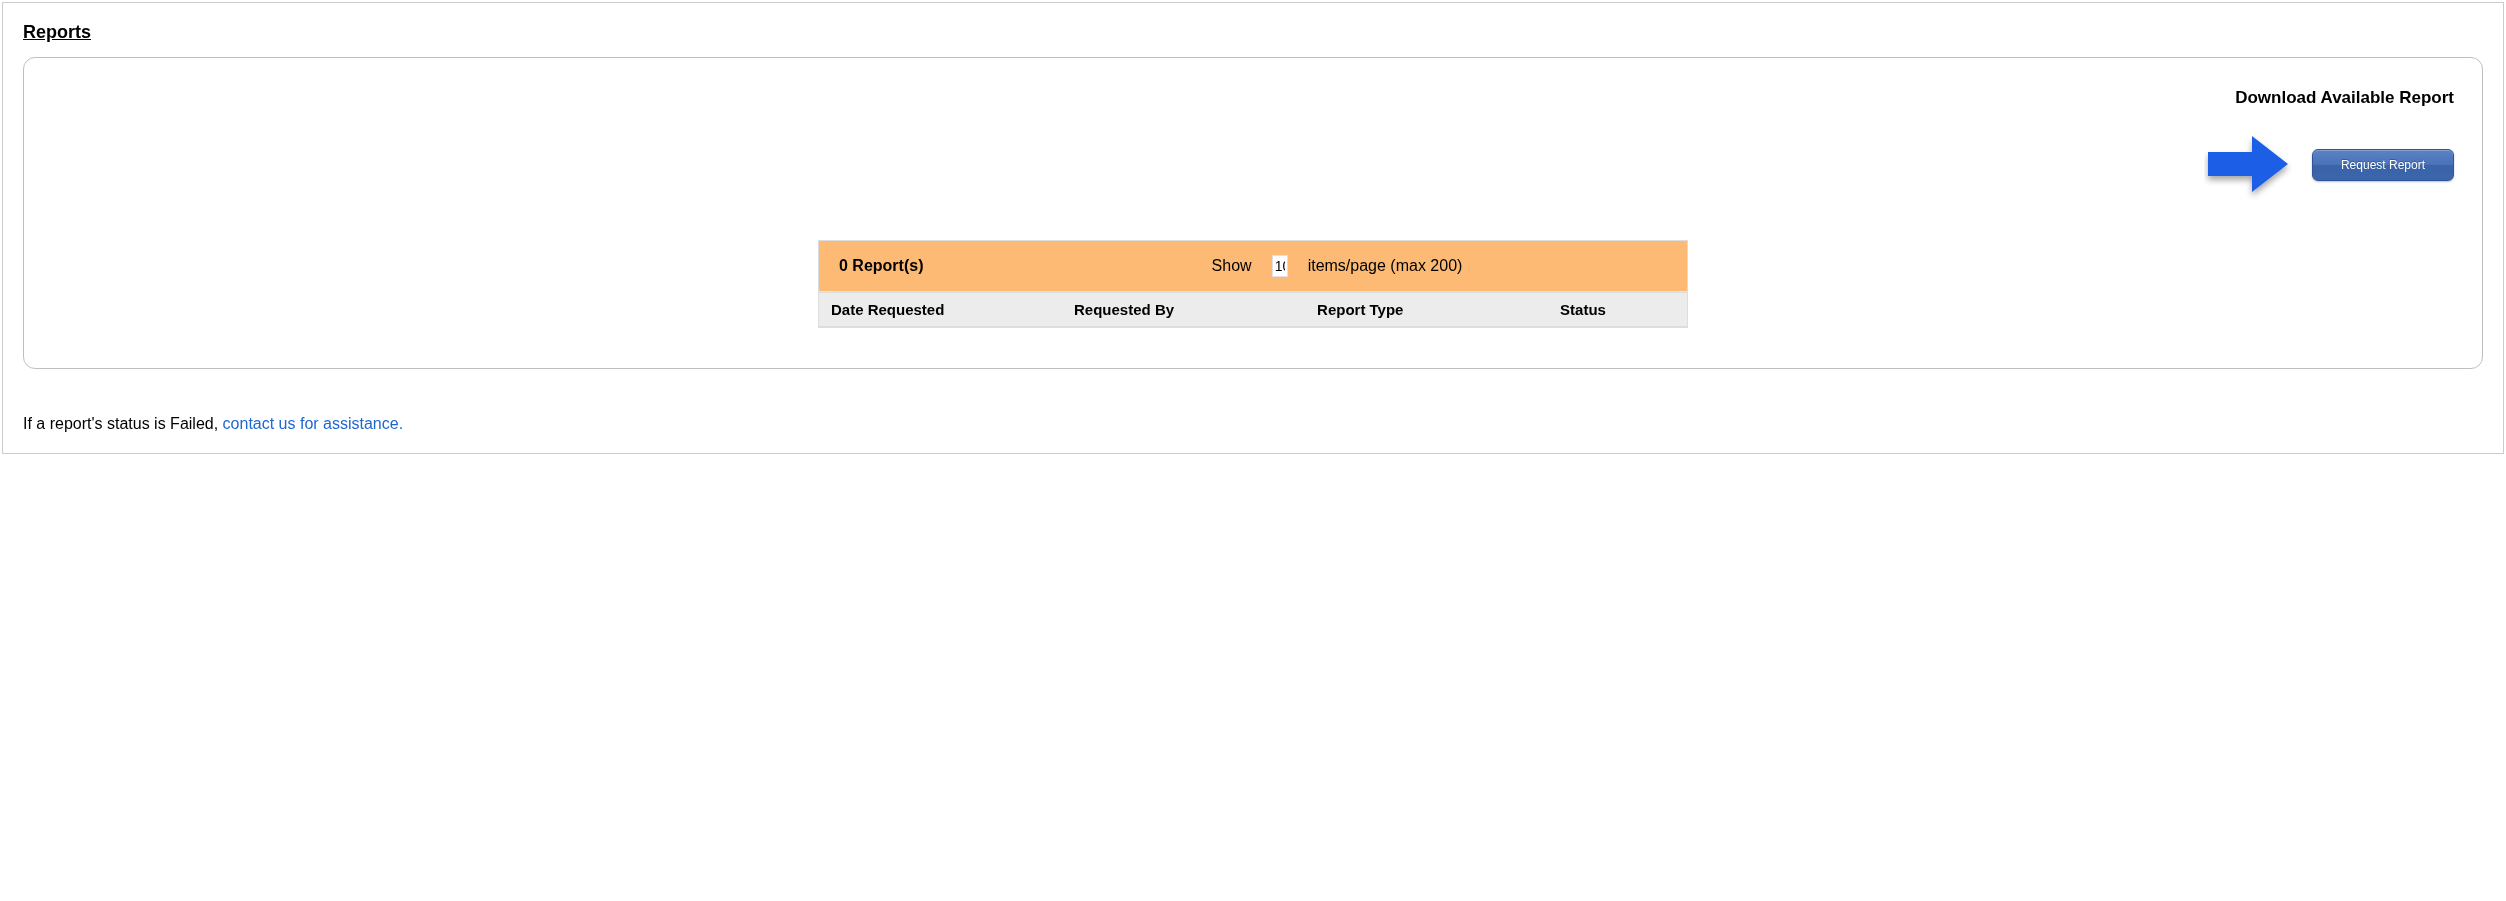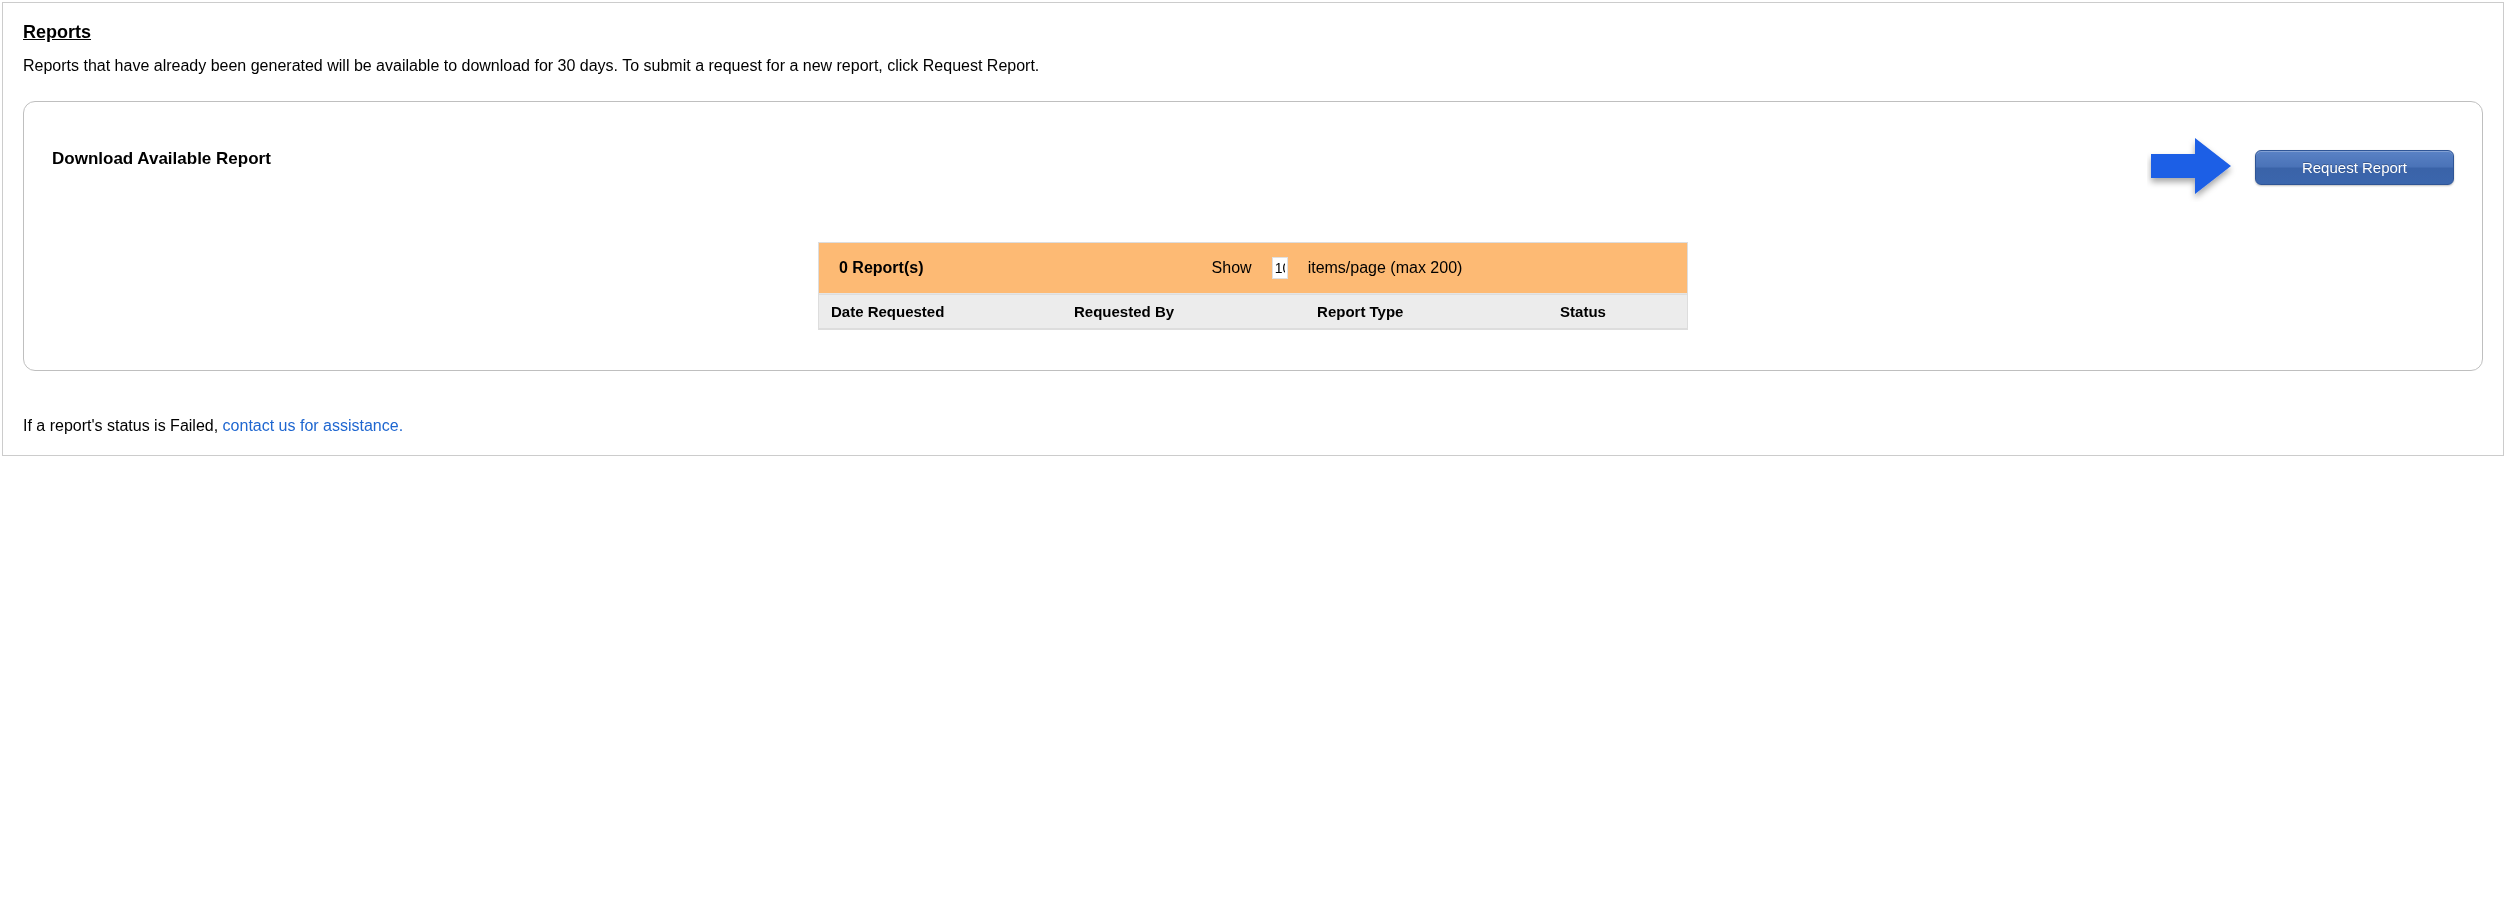--- a/index.html
+++ b/index.html
@@ -28,21 +28,22 @@
     }
     .panel {
       border: 1px solid #bfbfbf;
       border-radius: 12px;
       padding: 24px 28px 40px 28px;
       position: relative;
     }
     .panel-header-row {
       display: flex;
       justify-content: space-between;
-      align-items: center;
+      align-items: flex-end;
+      flex-direction: column;
     }
     .panel-left {
       flex: 1;
     }
     .panel-title {
       font-size: 17px;
       font-weight: bold;
       margin: 6px 0 16px 0;
     }
     .panel-sub {
@@ -52,24 +53,24 @@
     .right-actions {
       display: flex;
       align-items: center;
       gap: 18px;
       margin-top: 6px;
     }
     .arrow-icon svg { display: block; }
     .btn-primary {
       background: linear-gradient(to bottom, #5a82c5 0%, #4a73b8 48%, #3a63a8 52%, #3b66ad 100%);
       color: #fff;
-      font-size: 15px;
+      font-size: 12px;
       border: 1px solid #2f5596;
       border-radius: 6px;
-      padding: 8px 46px;
+      padding: 8px 28px;
       cursor: pointer;
       box-shadow: 0 1px 2px rgba(0,0,0,0.25), inset 0 1px 0 rgba(255,255,255,0.25);
       text-shadow: 0 -1px 0 rgba(0,0,0,0.25);
     }
     .table-wrap {
       width: 870px;
       margin: 40px auto 0 auto;
       border: 1px solid #ddd;
     }
     .table-top {
@@ -120,21 +121,20 @@
       text-decoration: none;
     }
   </style>
 </head>
 <body>
 
 <div class="outer">
 
   <h1 class="page-title">Reports</h1>
 
-  <div class="intro">Reports that have already been generated will be available to download for 30 days. To submit a request for a new report, click Request Report.</div>
 
   <div class="panel">
     <div class="panel-header-row">
       <div class="panel-left">
         <div class="panel-title">Download Available Report</div>
       </div>
       <div class="right-actions">
         <span class="arrow-icon">
           <svg width="90" height="70" viewBox="0 0 90 70">
             <defs>

